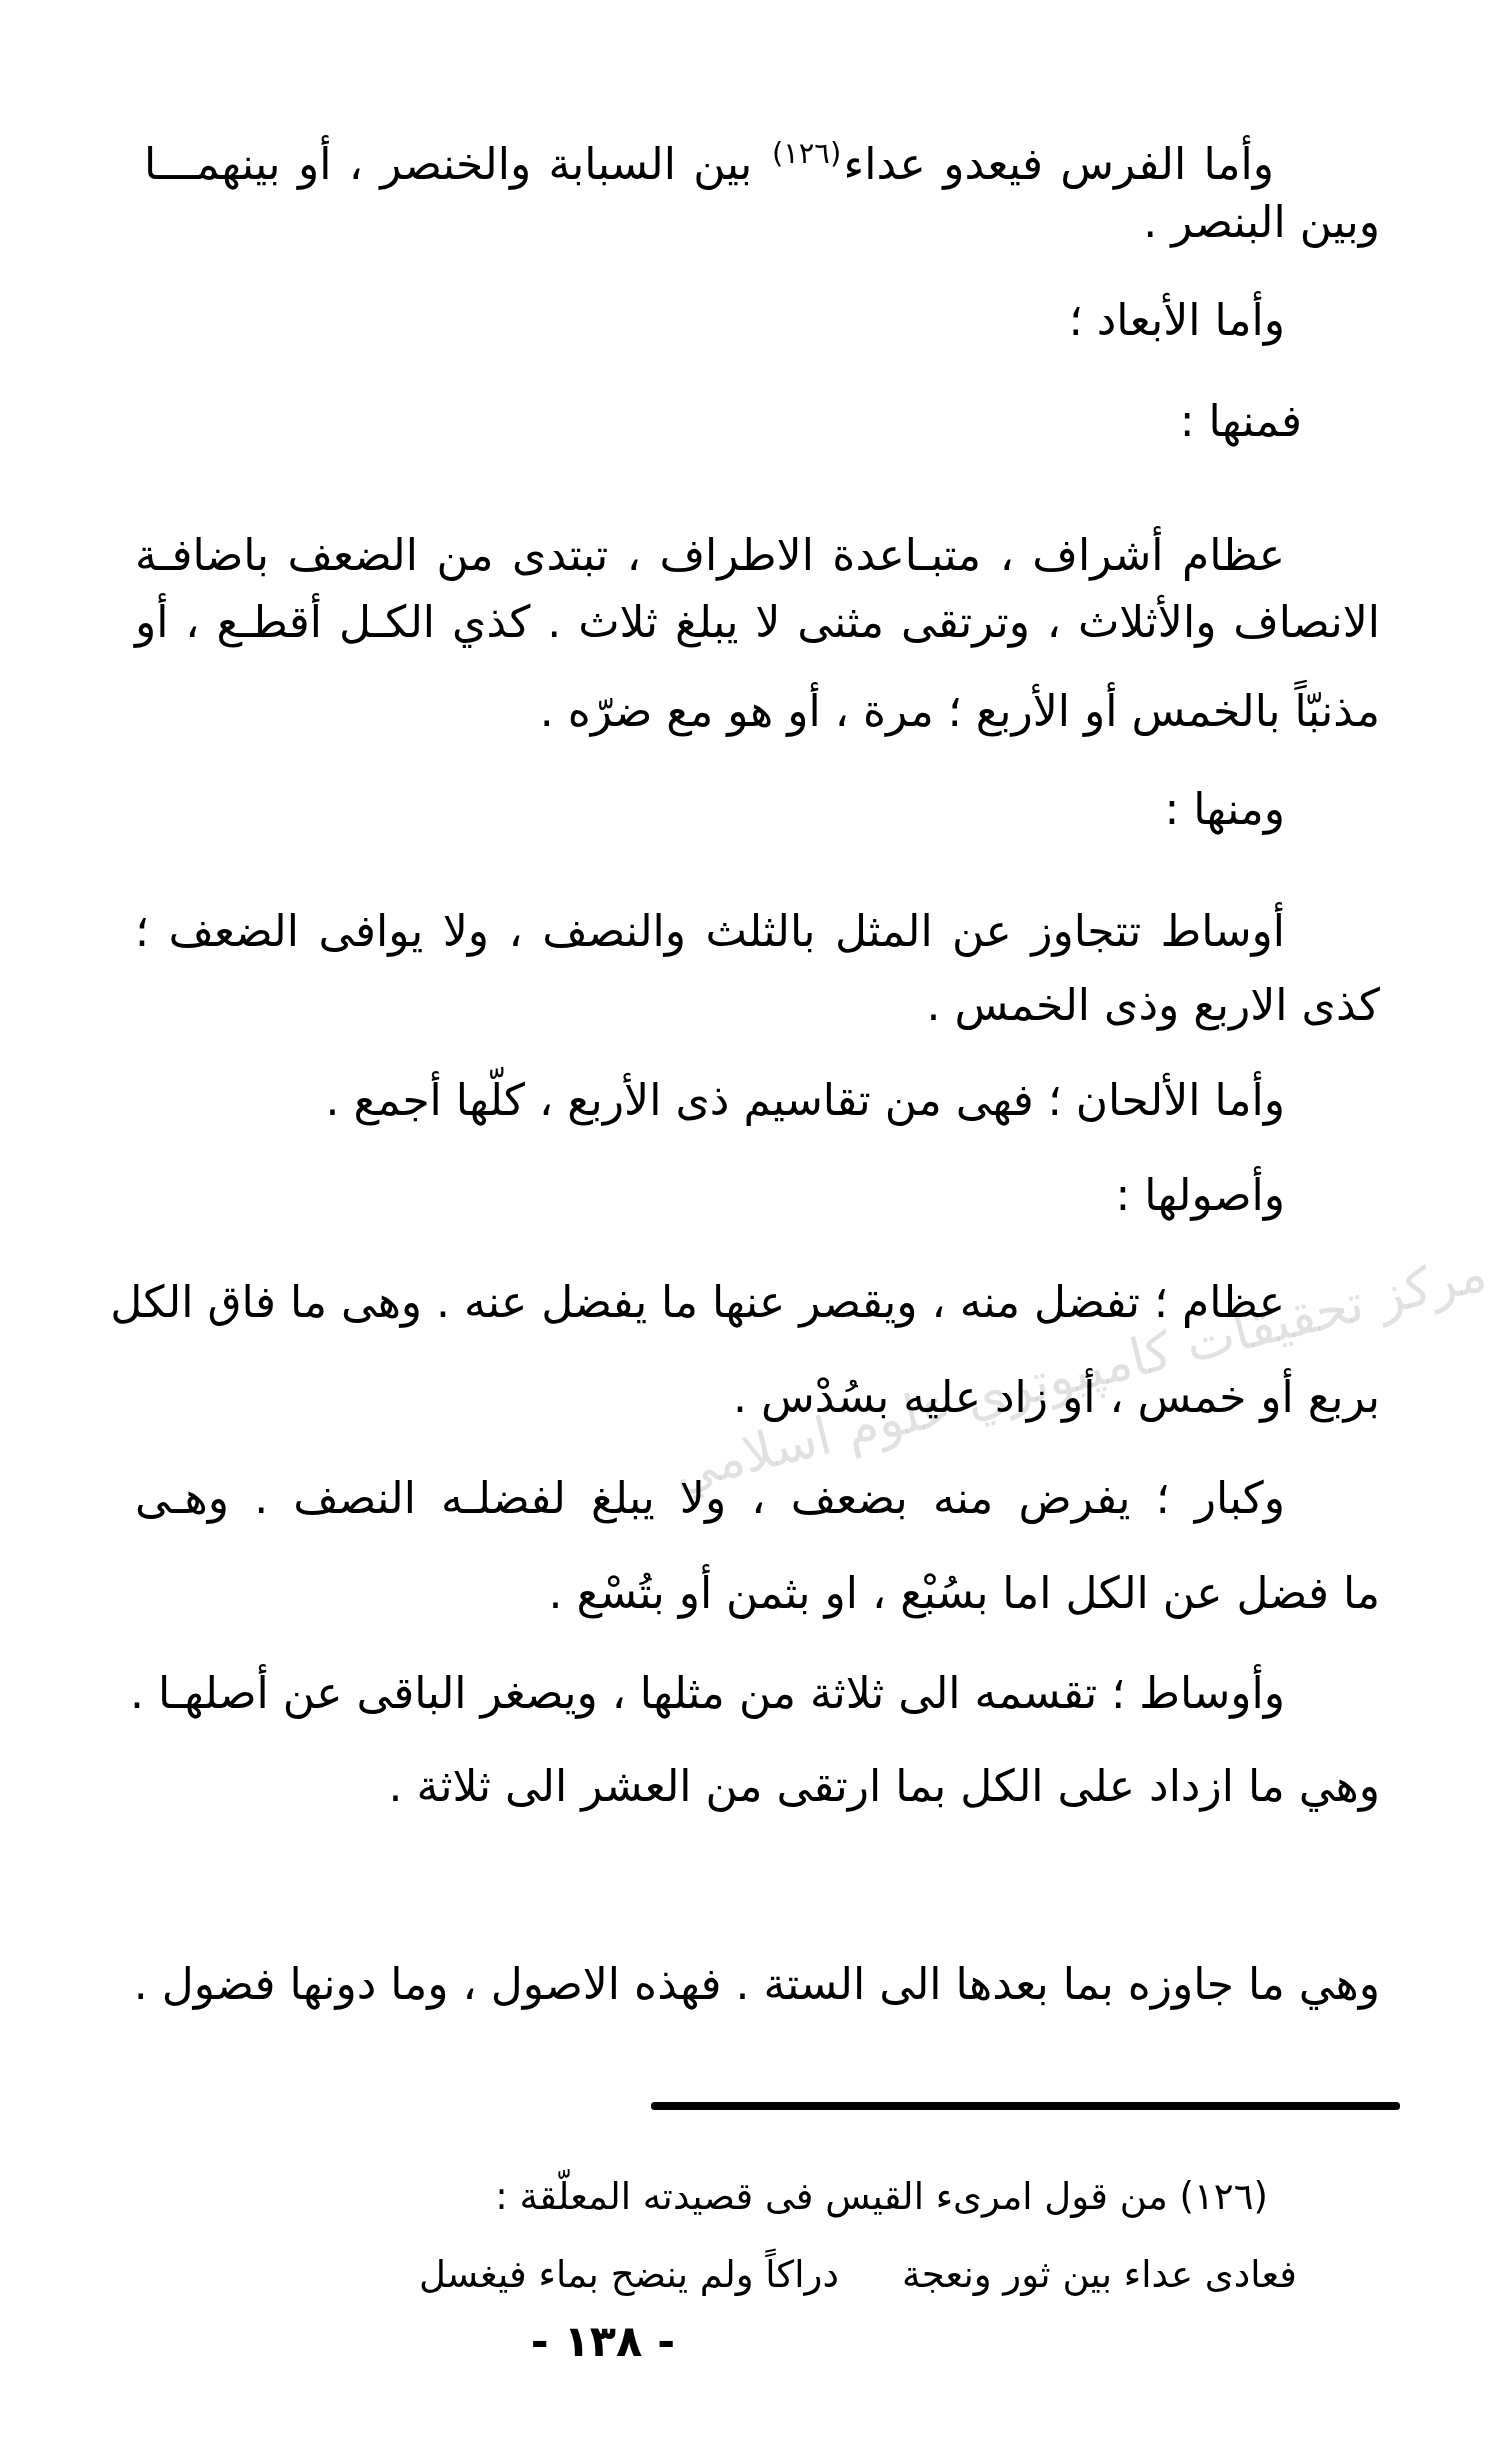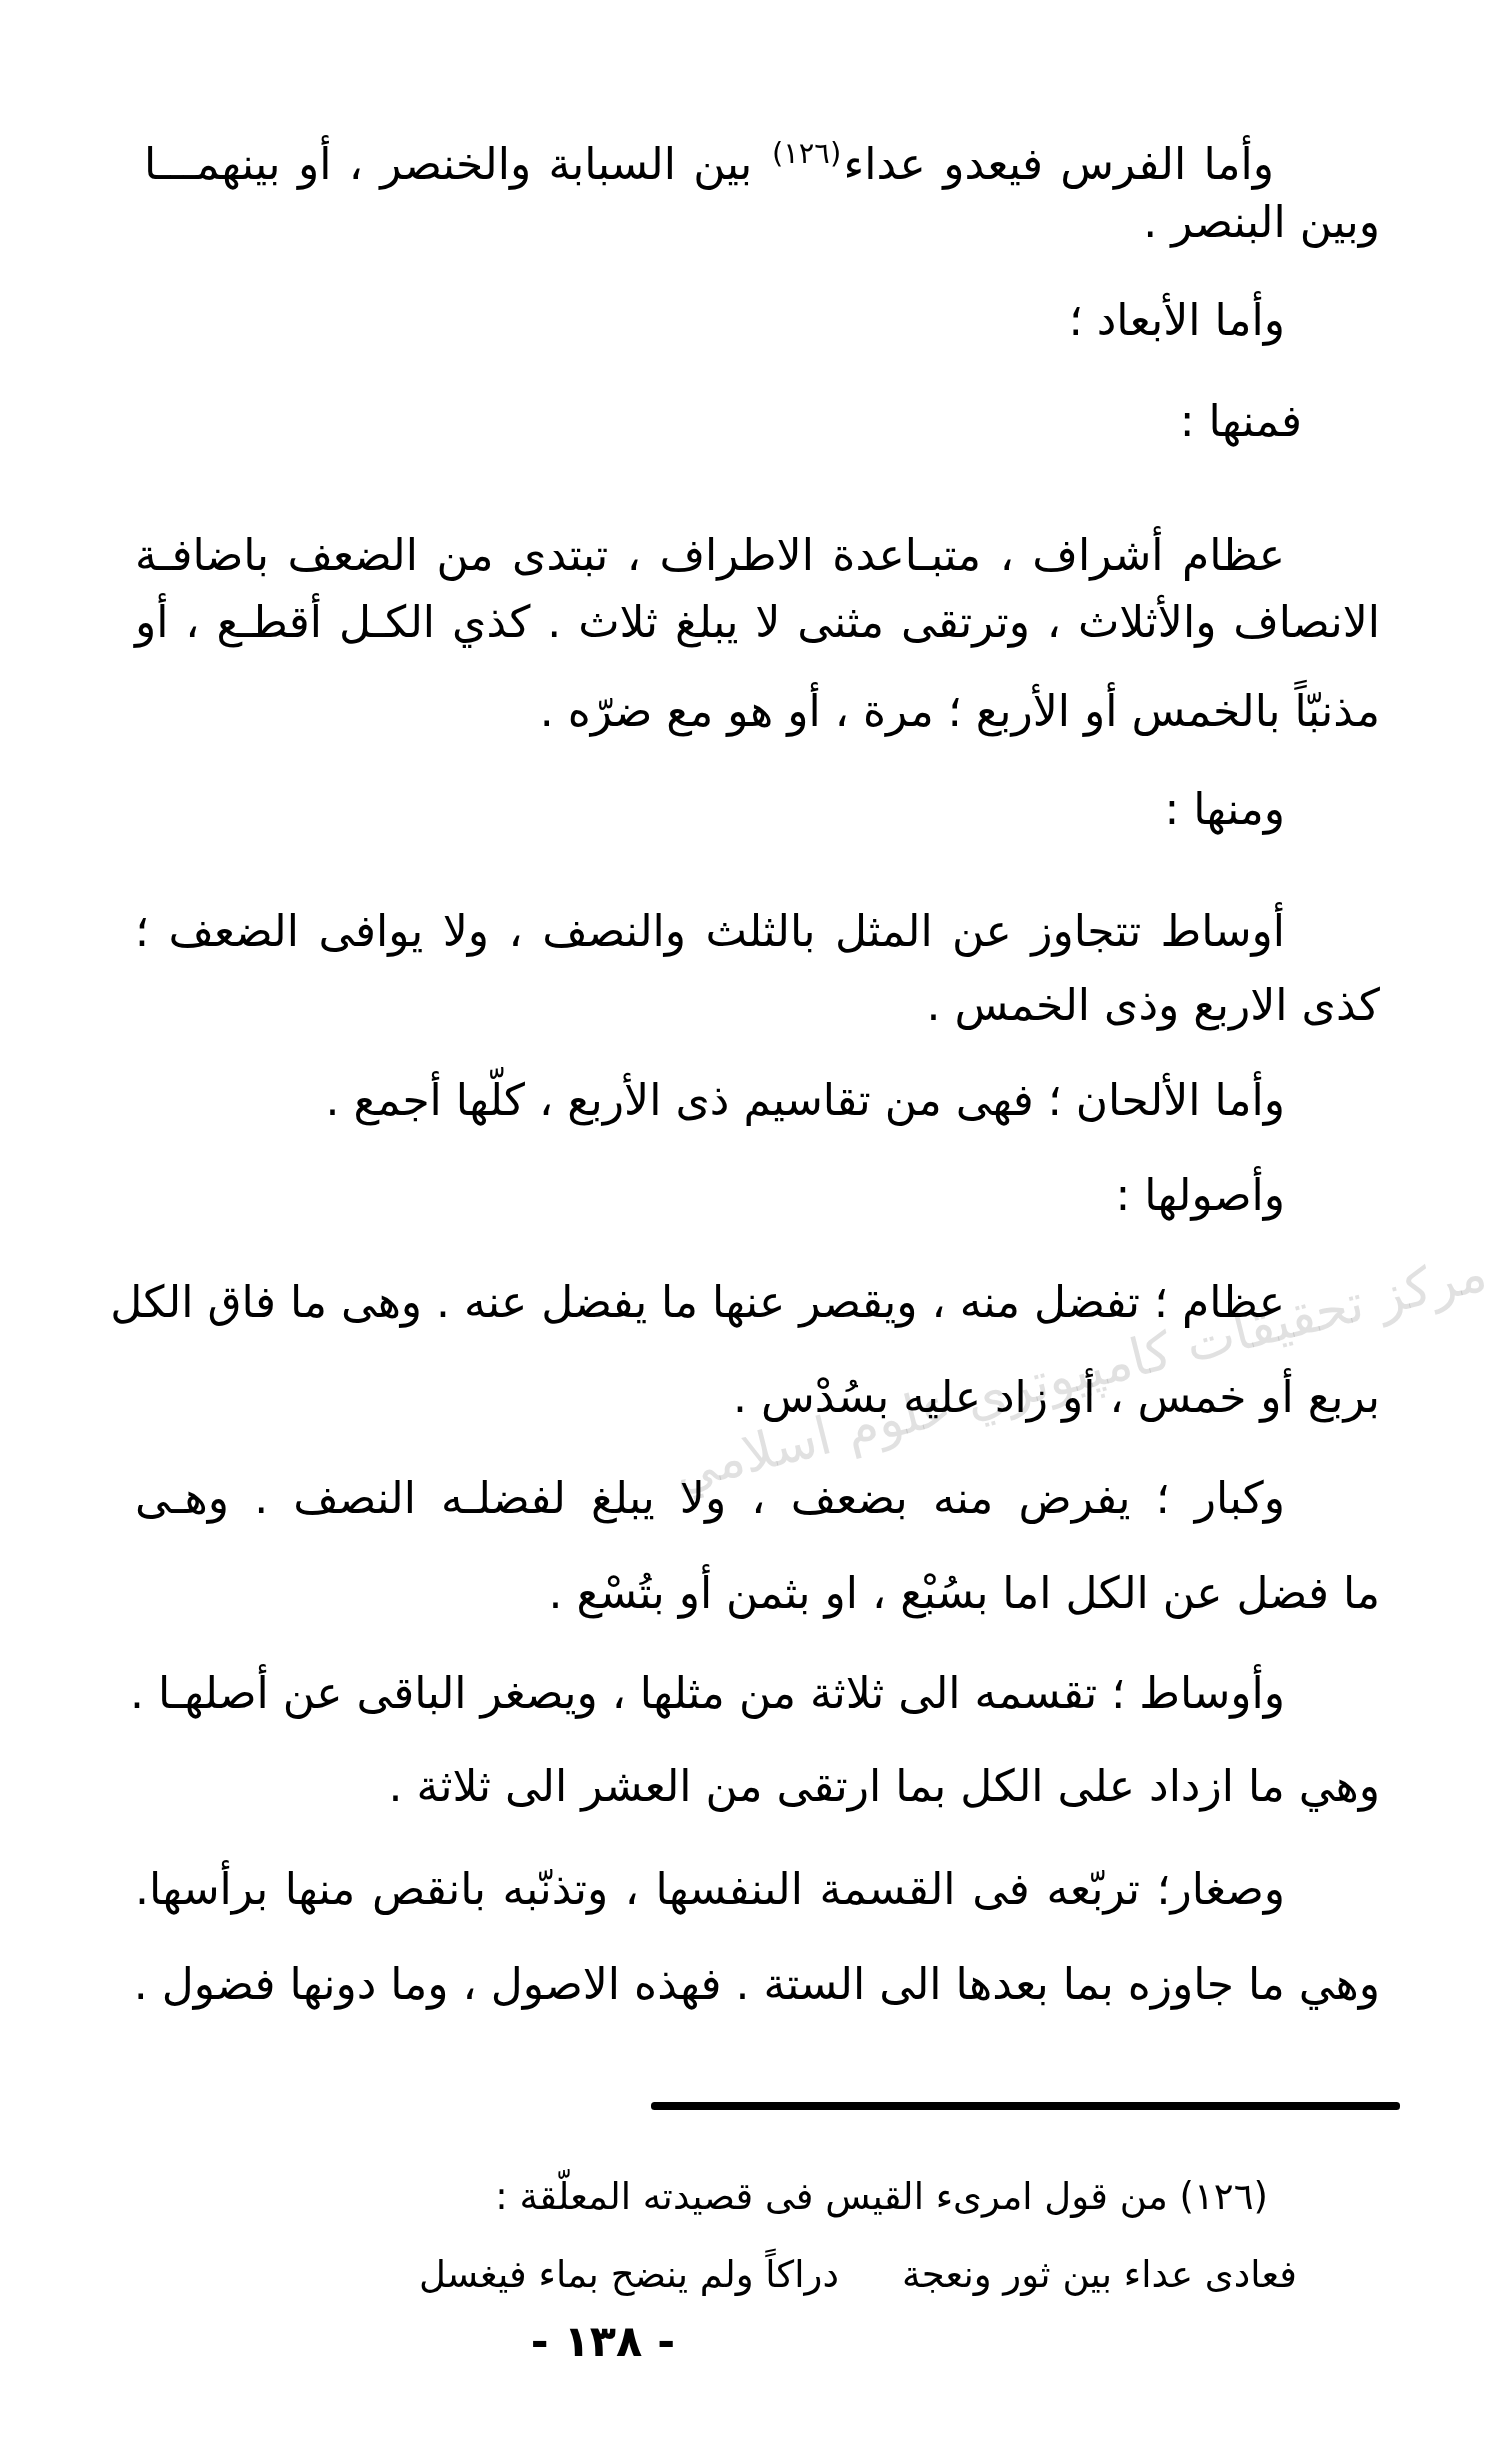--- a/index.html
+++ b/index.html
@@ -126,21 +126,20 @@
   <div class="line short" style="top:1368px; right:130px;">بربع أو خمس ، أو زاد عليه بسُدْس .</div>
 
   <div class="line" style="top:1469px; right:225px; left:135px;">وكبار ؛ يفرض منه بضعف ، ولا يبلغ لفضلـه النصف . وهـى</div>
 
   <div class="line short" style="top:1564px; right:130px;">ما فضل عن الكل اما بسُبْع ، او بثمن أو بتُسْع .</div>
 
   <div class="line" style="top:1664px; right:225px; left:151px;">وأوساط ؛ تقسمه الى ثلاثة من مثلها ، ويصغر الباقى عن أصلهـا .</div>
 
   <div class="line short" style="top:1757px; right:130px;">وهي ما ازداد على الكل بما ارتقى من العشر الى ثلاثة .</div>
 
-  <div class="line" style="top:1860px; right:225px; left:135px;">وصغار؛ تربّعه فى القسمة الىنفسها ، وتذنّبه بانقص منها برأسها.</div>
 
   <div class="line" style="top:1955px; right:130px; left:135px;">وهي ما جاوزه بما بعدها الى الستة . فهذه الاصول ، وما دونها فضول .</div>
 
   <div class="rule"></div>
 
   <div class="fn-line" style="top:2171px; right:242px;">
     <span>(١٢٦)</span>
     <span>من قول امرىء القيس فى قصيدته المعلّقة :</span>
   </div>
 

